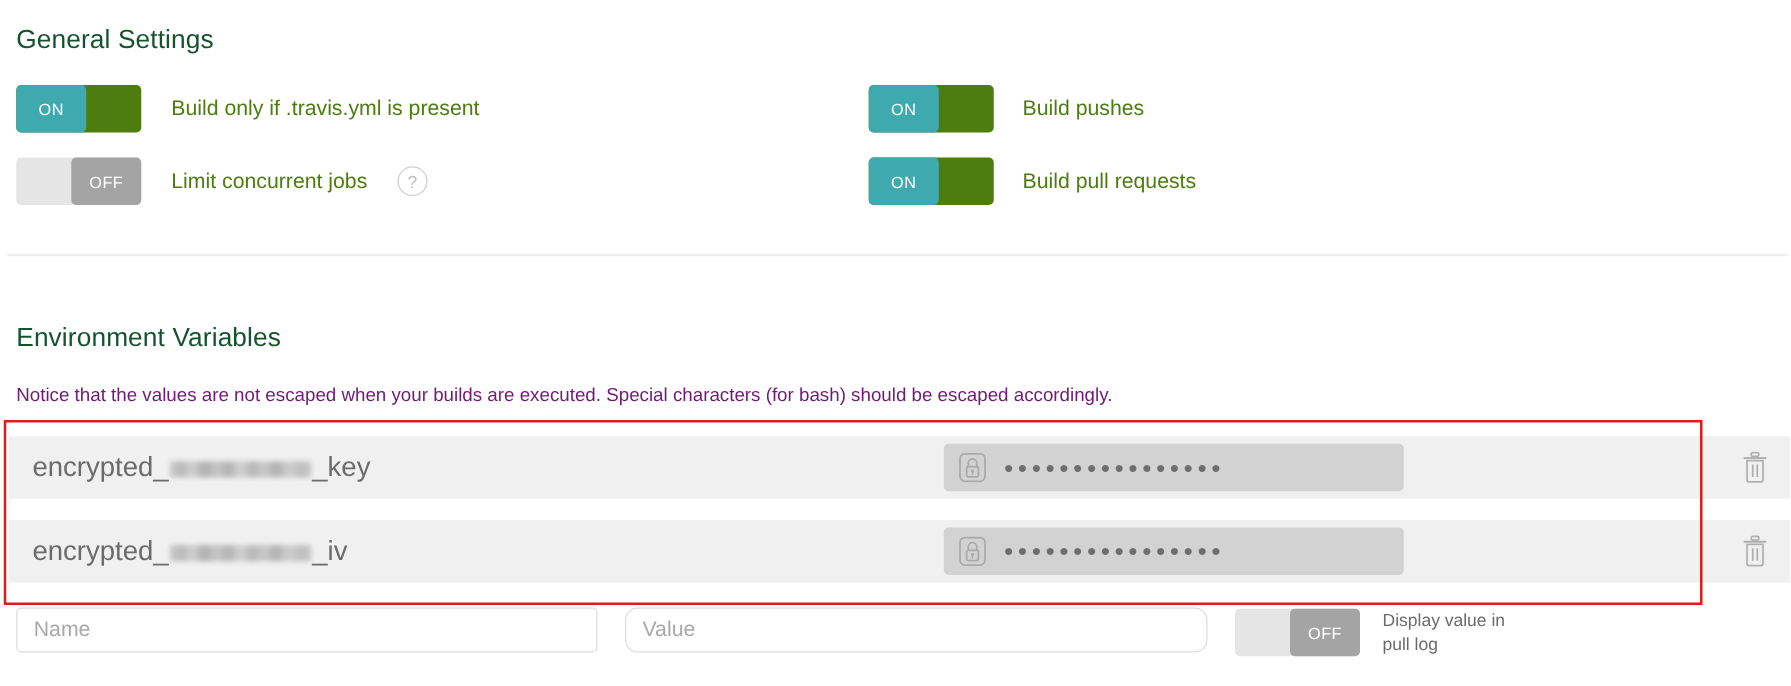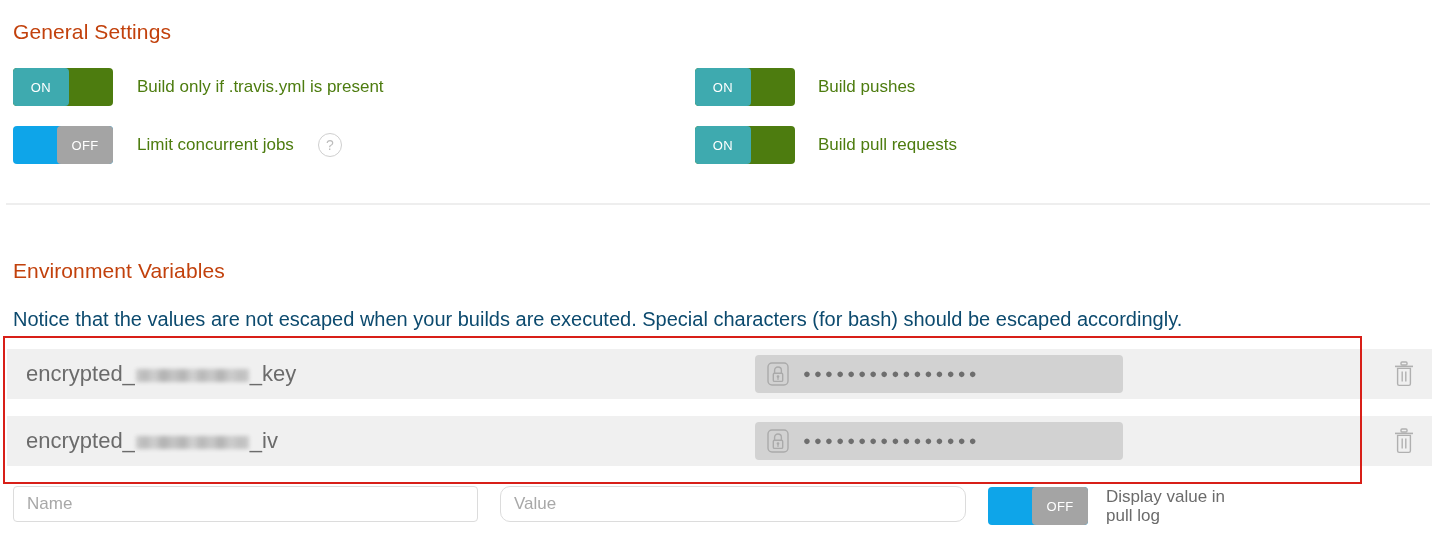--- a/index.html
+++ b/index.html
@@ -15,21 +15,21 @@
     font-family: "Liberation Sans", sans-serif;
     color: #666666;
     overflow: hidden;
   }
 
   
   .section-title {
     position: absolute;
     font-size: 21px;
     font-weight: normal;
-    color: #c2410c;
+    color: #14532d;
     letter-spacing: 0.1px;
     white-space: nowrap;
   }
   #general-settings-title { left: 13px; top: 20px; }
   #environment-variables-title { left: 13px; top: 259px; }
 
   
   .toggle {
     position: absolute;
     width: 100px;
@@ -45,21 +45,21 @@
     border-radius: 4px;
     display: flex;
     align-items: center;
     justify-content: center;
     font-size: 13px;
     color: #ffffff;
     letter-spacing: 0.4px;
   }
   .toggle.on { background: #4d7c0f; }
   .toggle.on .knob { left: 0; background: #3eaaaf; }
-  .toggle.off { background: #0ea5e9; }
+  .toggle.off { background: #e5e5e5; }
   .toggle.off .knob { right: 0; background: #a4a4a4; }
 
   .toggle-label {
     position: absolute;
     font-size: 17px;
     color: #4d7c0f;
     white-space: nowrap;
     line-height: 38px;
   }
 
@@ -97,22 +97,22 @@
     width: 1424px;
     height: 2px;
     background: #eeeeee;
   }
 
   
   #env-notice {
     position: absolute;
     left: 13px;
     top: 308px;
-    font-size: 20px;
-    color: #0c4a6e;
+    font-size: 15px;
+    color: #701a75;
     white-space: nowrap;
   }
 
   
   #env-highlight-box {
     position: absolute;
     left: 3px;
     top: 336px;
     width: 1359px;
     height: 148px;
@@ -213,21 +213,21 @@
   #input-name  { left: 13px;  top: 486px; width: 465px; }
   #input-value { left: 500px; top: 486px; width: 466px; border-radius: 10px; }
 
   #toggle-display-value { left: 988px; top: 487px; }
 
   #label-display-value {
     position: absolute;
     left: 1106px;
     top: 487px;
     width: 150px;
-    font-size: 17px;
+    font-size: 14px;
     line-height: 19px;
     color: #6b6b6b;
   }
 </style>
 </head>
 <body>
 
 <div class="section-title" id="general-settings-title">General Settings</div>
 
 <div class="toggle on" id="toggle-travis-yml">

